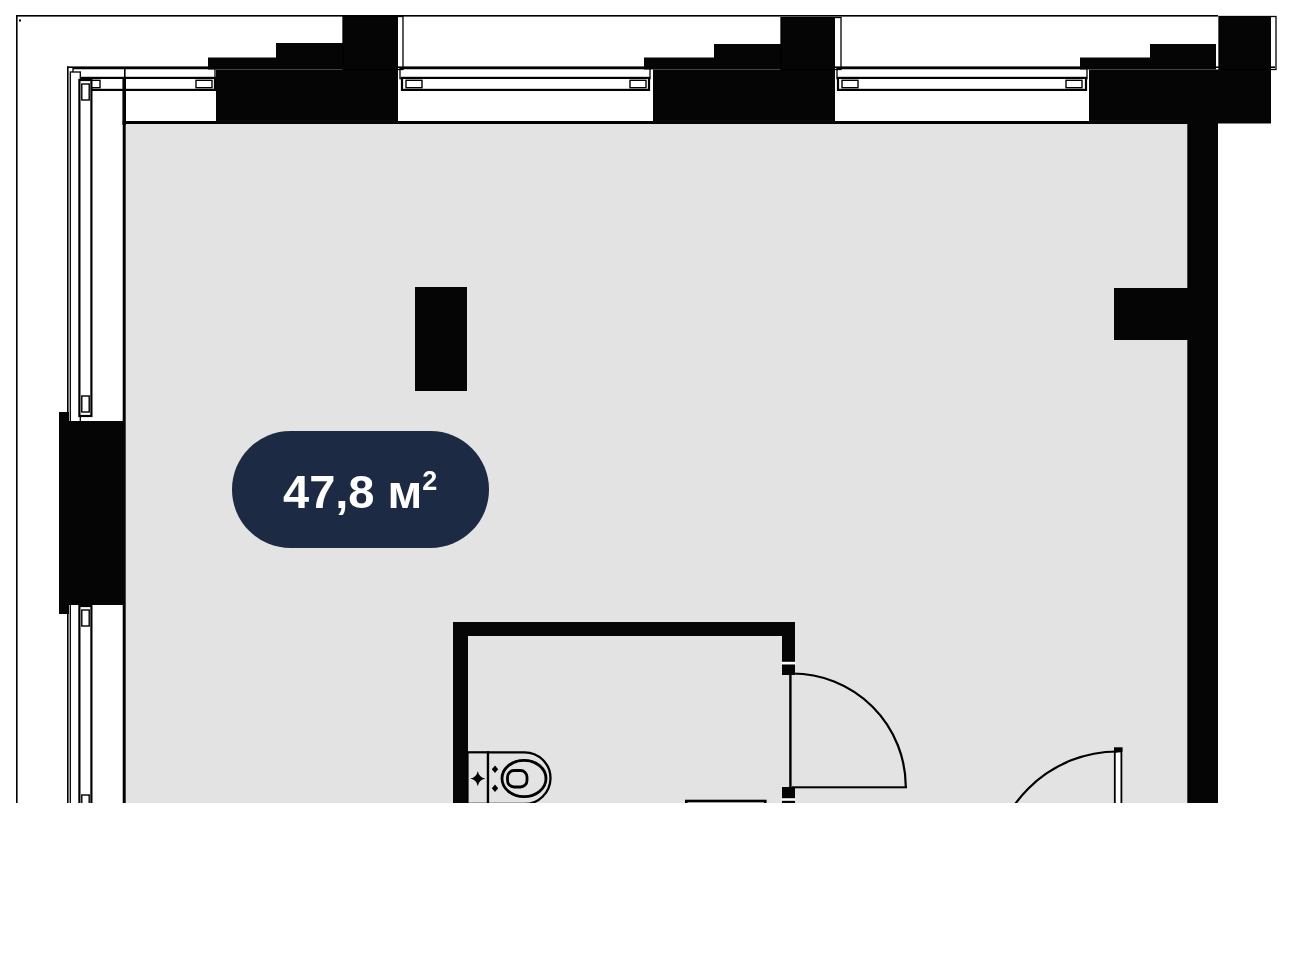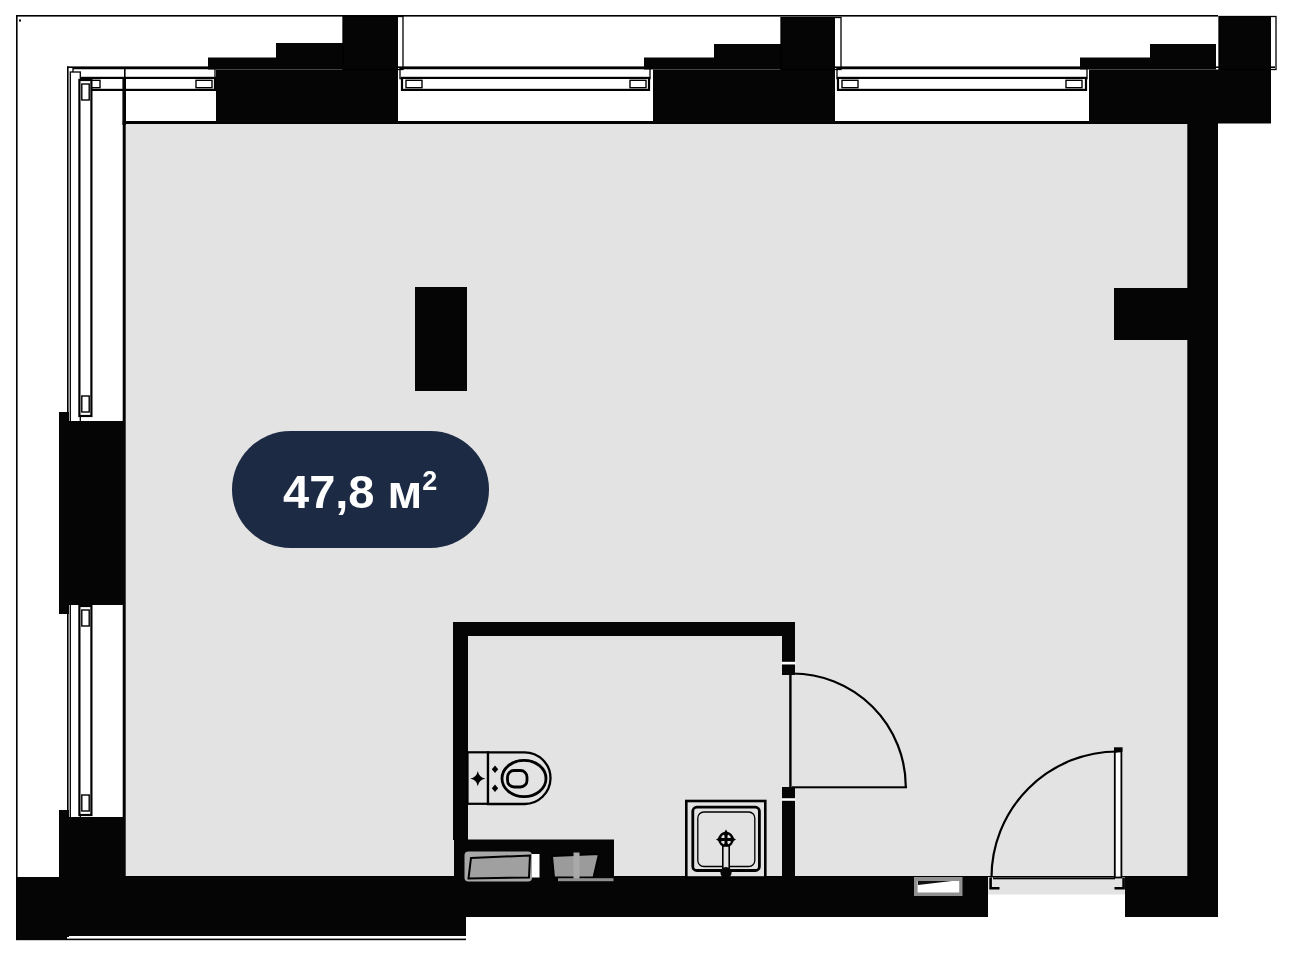--- a/index.html
+++ b/index.html
@@ -1,16 +1,16 @@
 <!DOCTYPE html>
 <html><head>
 <meta charset="utf-8">
 <style>
   html,body{margin:0;padding:0;background:#ffffff;}
-  #plan{position:relative;width:1292px;height:957px;background:#ffffff;font-family:"Liberation Sans",sans-serif;}
+  #plan{position:relative;width:1292px;height:803px;background:#ffffff;font-family:"Liberation Sans",sans-serif;}
   svg{position:absolute;left:0;top:0;}
 </style>
 </head>
 <body>
 <div id="plan">
 <svg width="1292" height="957" viewBox="0 0 1292 957">
 
   <rect x="0" y="0" width="1292" height="957" fill="#ffffff"></rect>
 
   <rect x="16" y="15" width="1202" height="1.6" fill="#000"></rect>

